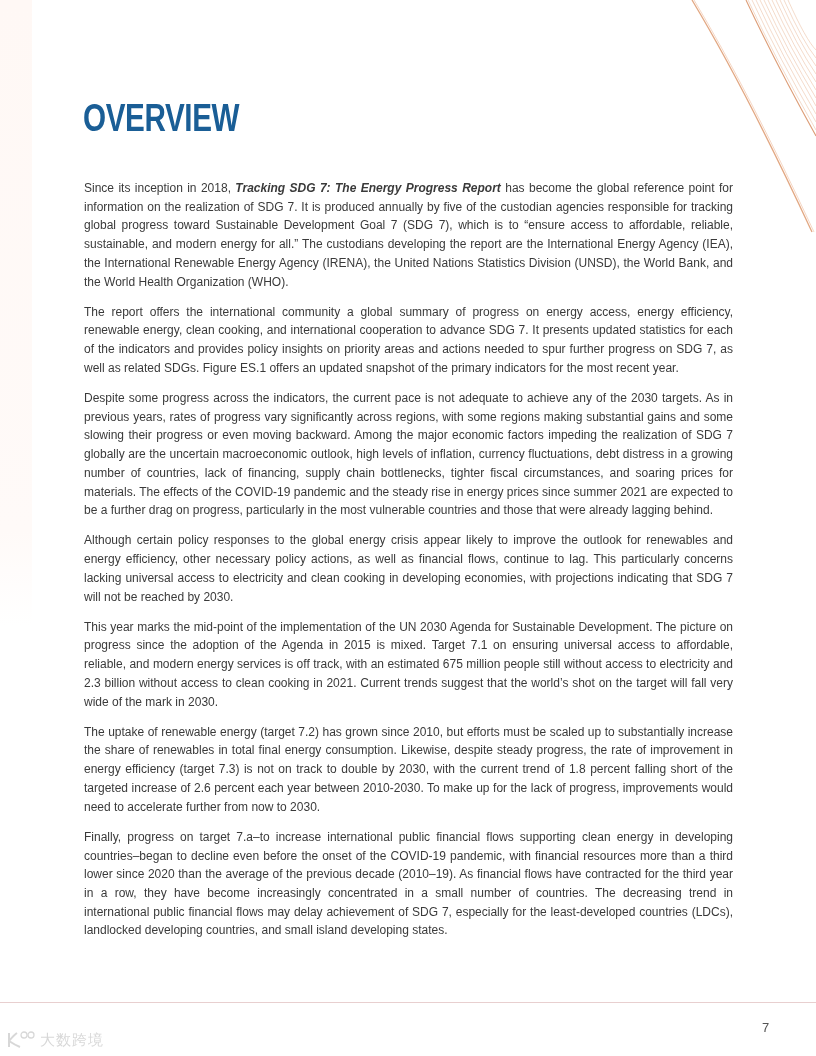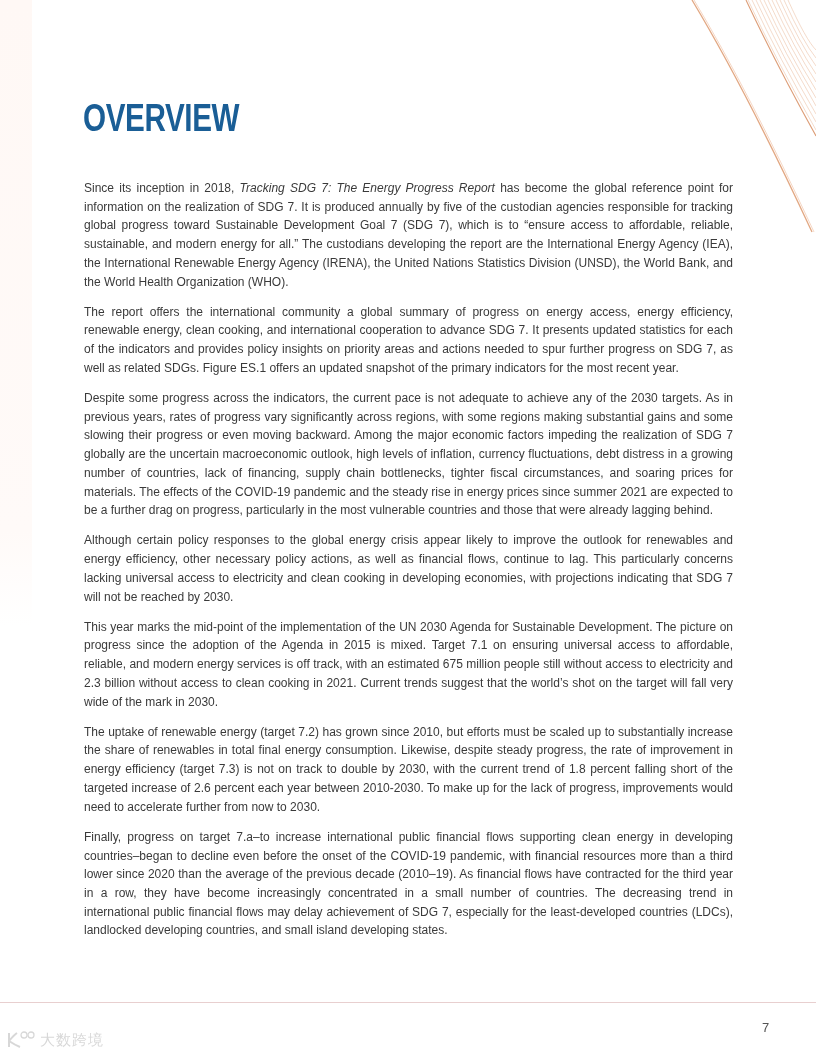--- a/index.html
+++ b/index.html
@@ -48,20 +48,21 @@
     }
     .content p {
       margin: 0 0 11.5px 0;
       font-size: 12px;
       line-height: 18.7px;
       text-align: justify;
       color: #3a3a3a;
     }
     .content p em {
       font-style: italic;
+      font-weight: bold;
     }
     .divider {
       position: absolute;
       left: 0;
       top: 1002px;
       width: 816px;
       height: 1px;
       background: #e8cfcf;
     }
     .page-number {

